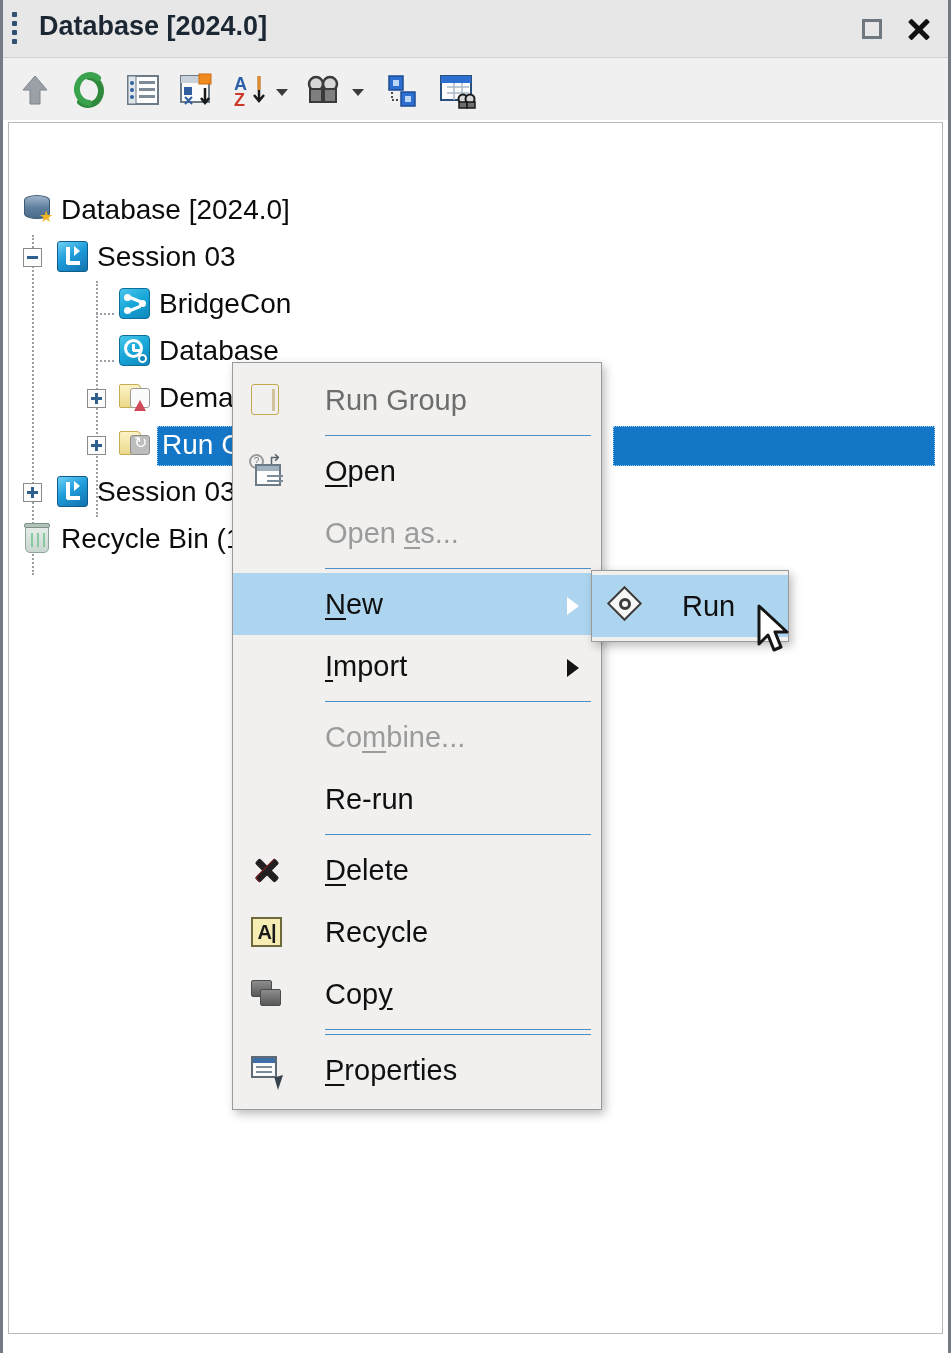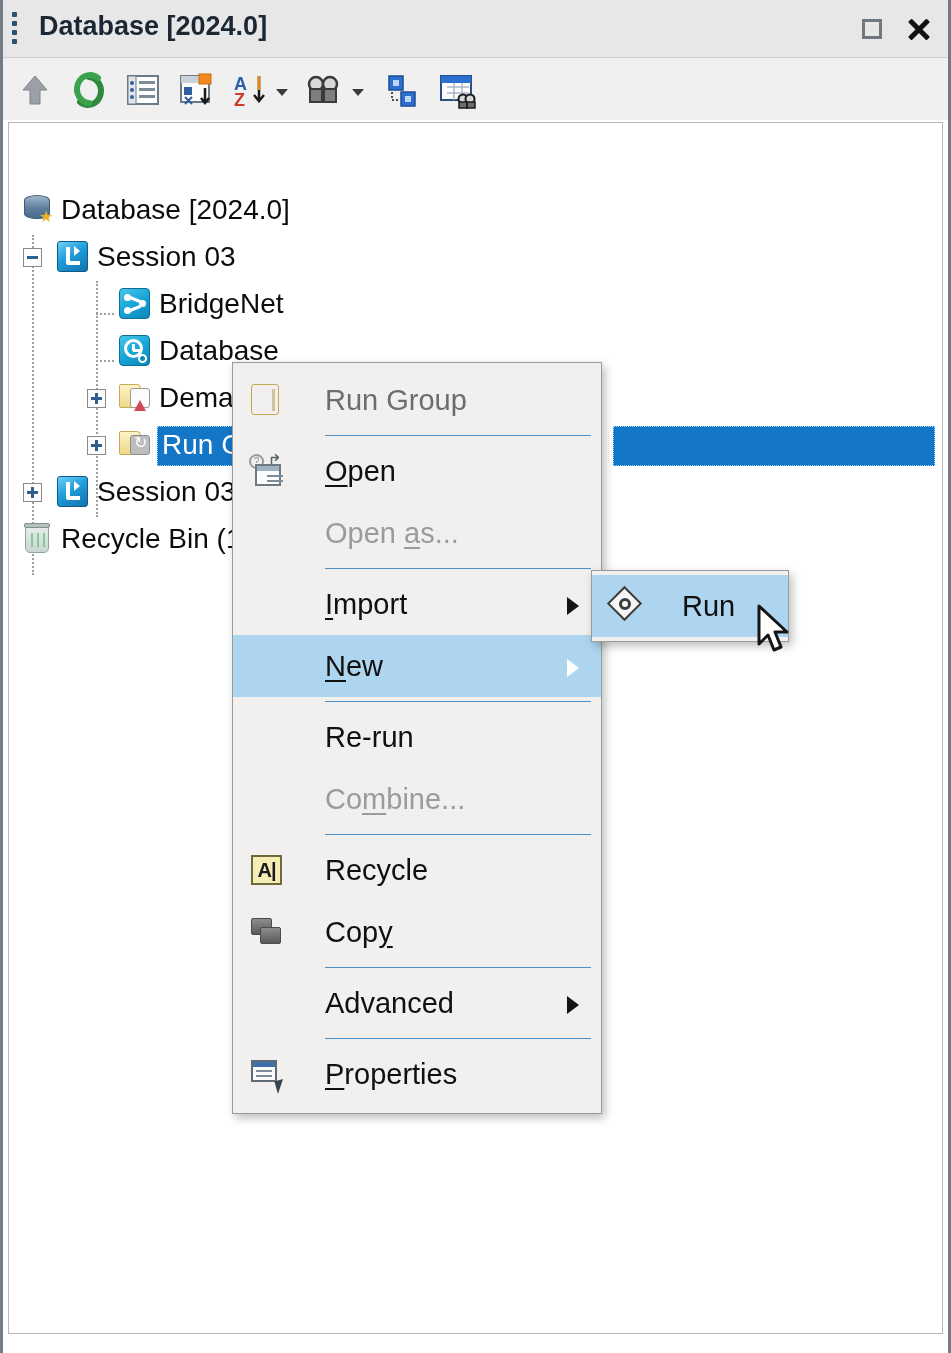--- a/index.html
+++ b/index.html
@@ -764,21 +764,21 @@
       <div class="tree-row" style="top:158px;">
         <span class="tree-ico" style="left:110px;">
           <span class="ico-net">
             <span class="nd" style="left:4px; top:5px;"></span>
             <span class="nd" style="left:4px; top:18px;"></span>
             <span class="nd" style="left:19px; top:11px;"></span>
             <span class="lk" style="left:9px; top:9px; width:12px; transform:rotate(22deg);"></span>
             <span class="lk" style="left:9px; top:18px; width:12px; transform:rotate(-22deg);"></span>
           </span>
         </span>
-        <span class="tree-label" style="left:150px;">BridgeNet</span>
+        <span class="tree-label" style="left:150px;">BridgeCon</span>
       </div>
 
       <div class="tree-row" style="top:205px;">
         <span class="tree-ico" style="left:110px;">
           <span class="ico-clock">
               <span class="face"></span>
               <span class="hh"></span>
               <span class="mm"></span>
               <span class="dot2"></span>
             </span>
@@ -857,42 +857,48 @@
       </span>
       <span class="mi-label"><u>O</u>pen</span>
     </div>
 
     <div class="menu-item disabled">
       <span class="mi-label">Open <u>a</u>s...</span>
     </div>
 
     <div class="menu-sep"></div>
 
+    <div class="menu-item highlight">
+      <span class="mi-label"><u>N</u>ew</span>
+      <span class="submenu-arrow"></span>
+    </div>
+
     <div class="menu-item">
       <span class="mi-label"><u>I</u>mport</span>
       <span class="submenu-arrow"></span>
     </div>
 
-    <div class="menu-item highlight">
-      <span class="mi-label"><u>N</u>ew</span>
-      <span class="submenu-arrow"></span>
-    </div>
-
     <div class="menu-sep"></div>
+
+    <div class="menu-item disabled">
+      <span class="mi-label">Co<u>m</u>bine...</span>
+    </div>
 
     <div class="menu-item">
       <span class="mi-label">Re-run</span>
     </div>
 
-    <div class="menu-item disabled">
-      <span class="mi-label">Co<u>m</u>bine...</span>
-    </div>
-
     <div class="menu-sep"></div>
 
+    <div class="menu-item">
+      <span class="mi-icon">
+          <span class="mi-x"></span>
+        </span>
+      <span class="mi-label"><u>D</u>elete</span>
+    </div>
 
     <div class="menu-item">
       <span class="mi-icon">
           <span class="mi-rename">A|</span>
         </span>
       <span class="mi-label">Recycle</span>
     </div>
 
     <div class="menu-item">
       <span class="mi-icon">
@@ -901,24 +907,20 @@
             <span class="s2"></span>
           </span>
       </span>
       <span class="mi-label">Cop<u>y</u></span>
     </div>
 
     <div class="menu-sep"></div>
 
 
 
-    <div class="menu-item">
-      <span class="mi-label">Advanced</span>
-      <span class="submenu-arrow"></span>
-    </div>
 
     <div class="menu-sep"></div>
 
     <div class="menu-item">
       <span class="mi-icon">
         <span class="mi-props">
           <span class="win">
               <span class="rw" style="top:8px;"></span>
               <span class="rw" style="top:13px;"></span>
             </span>

